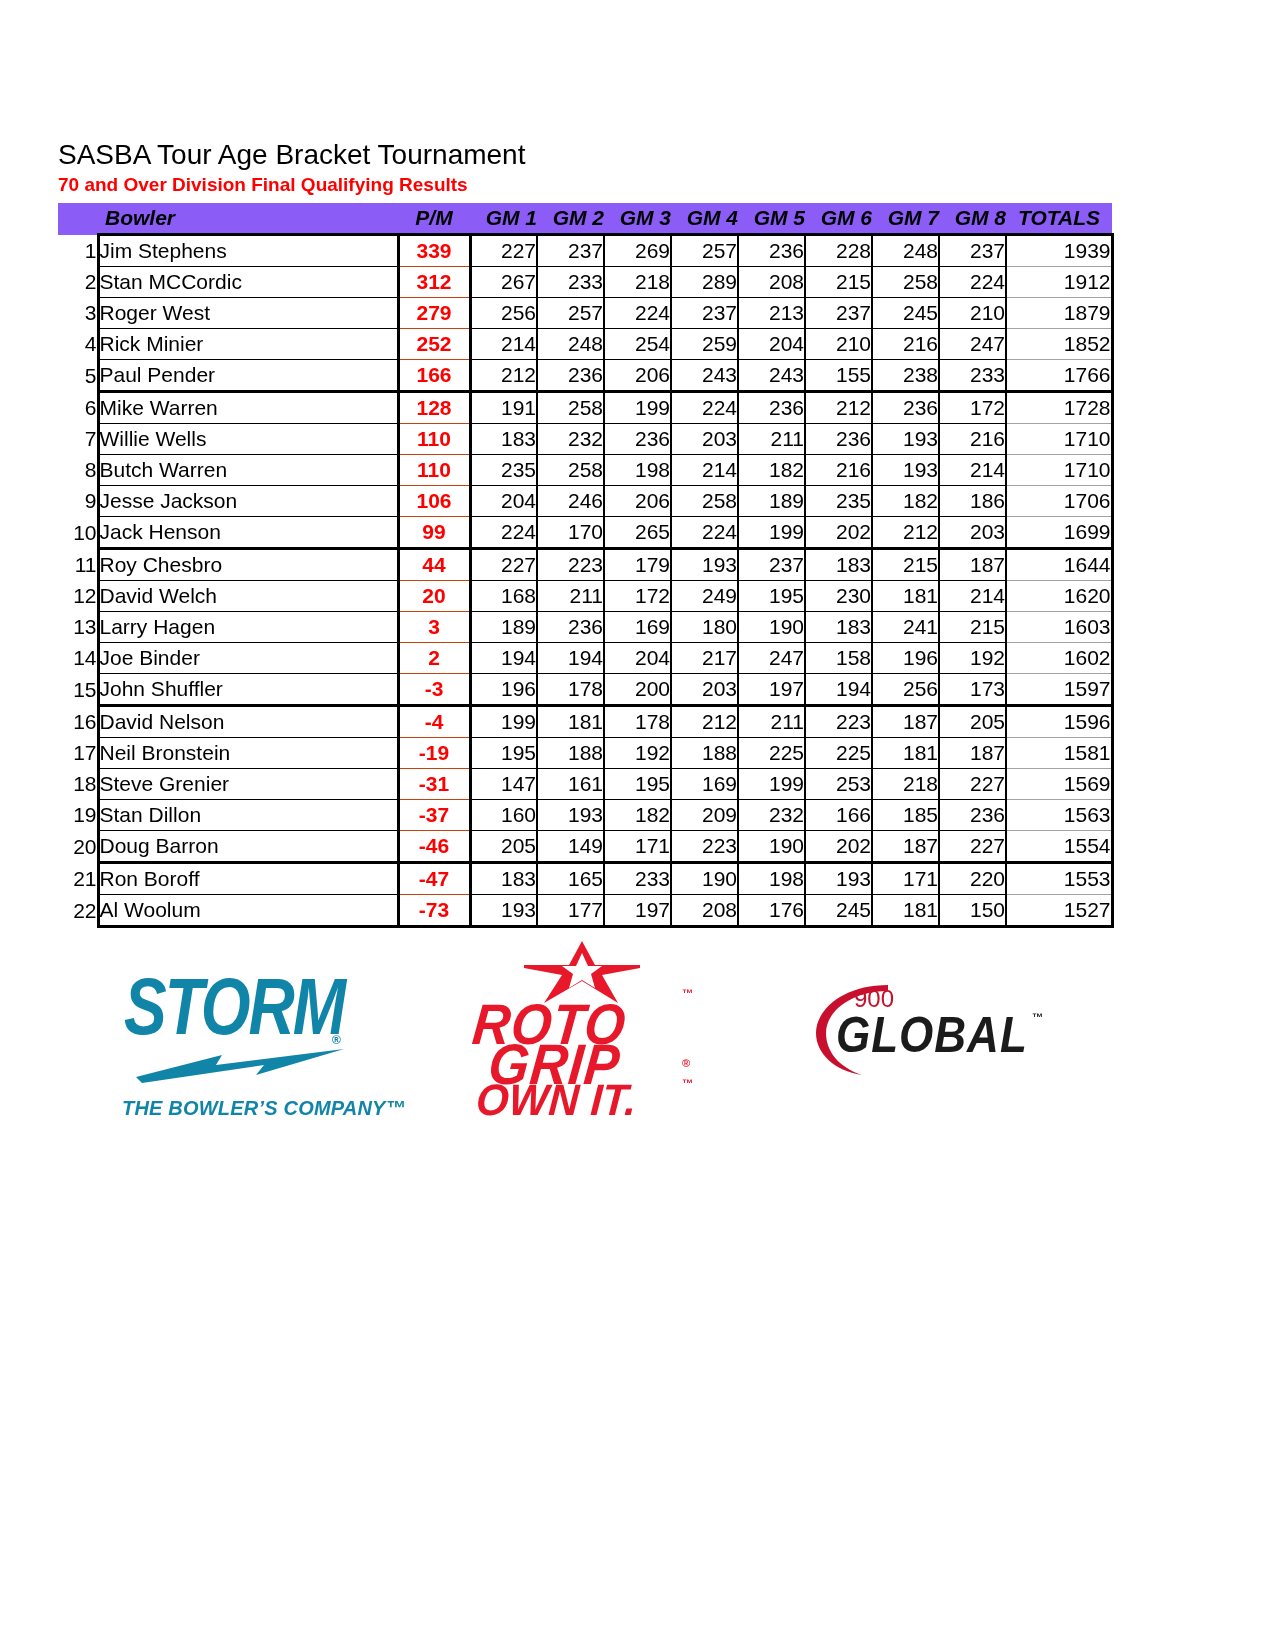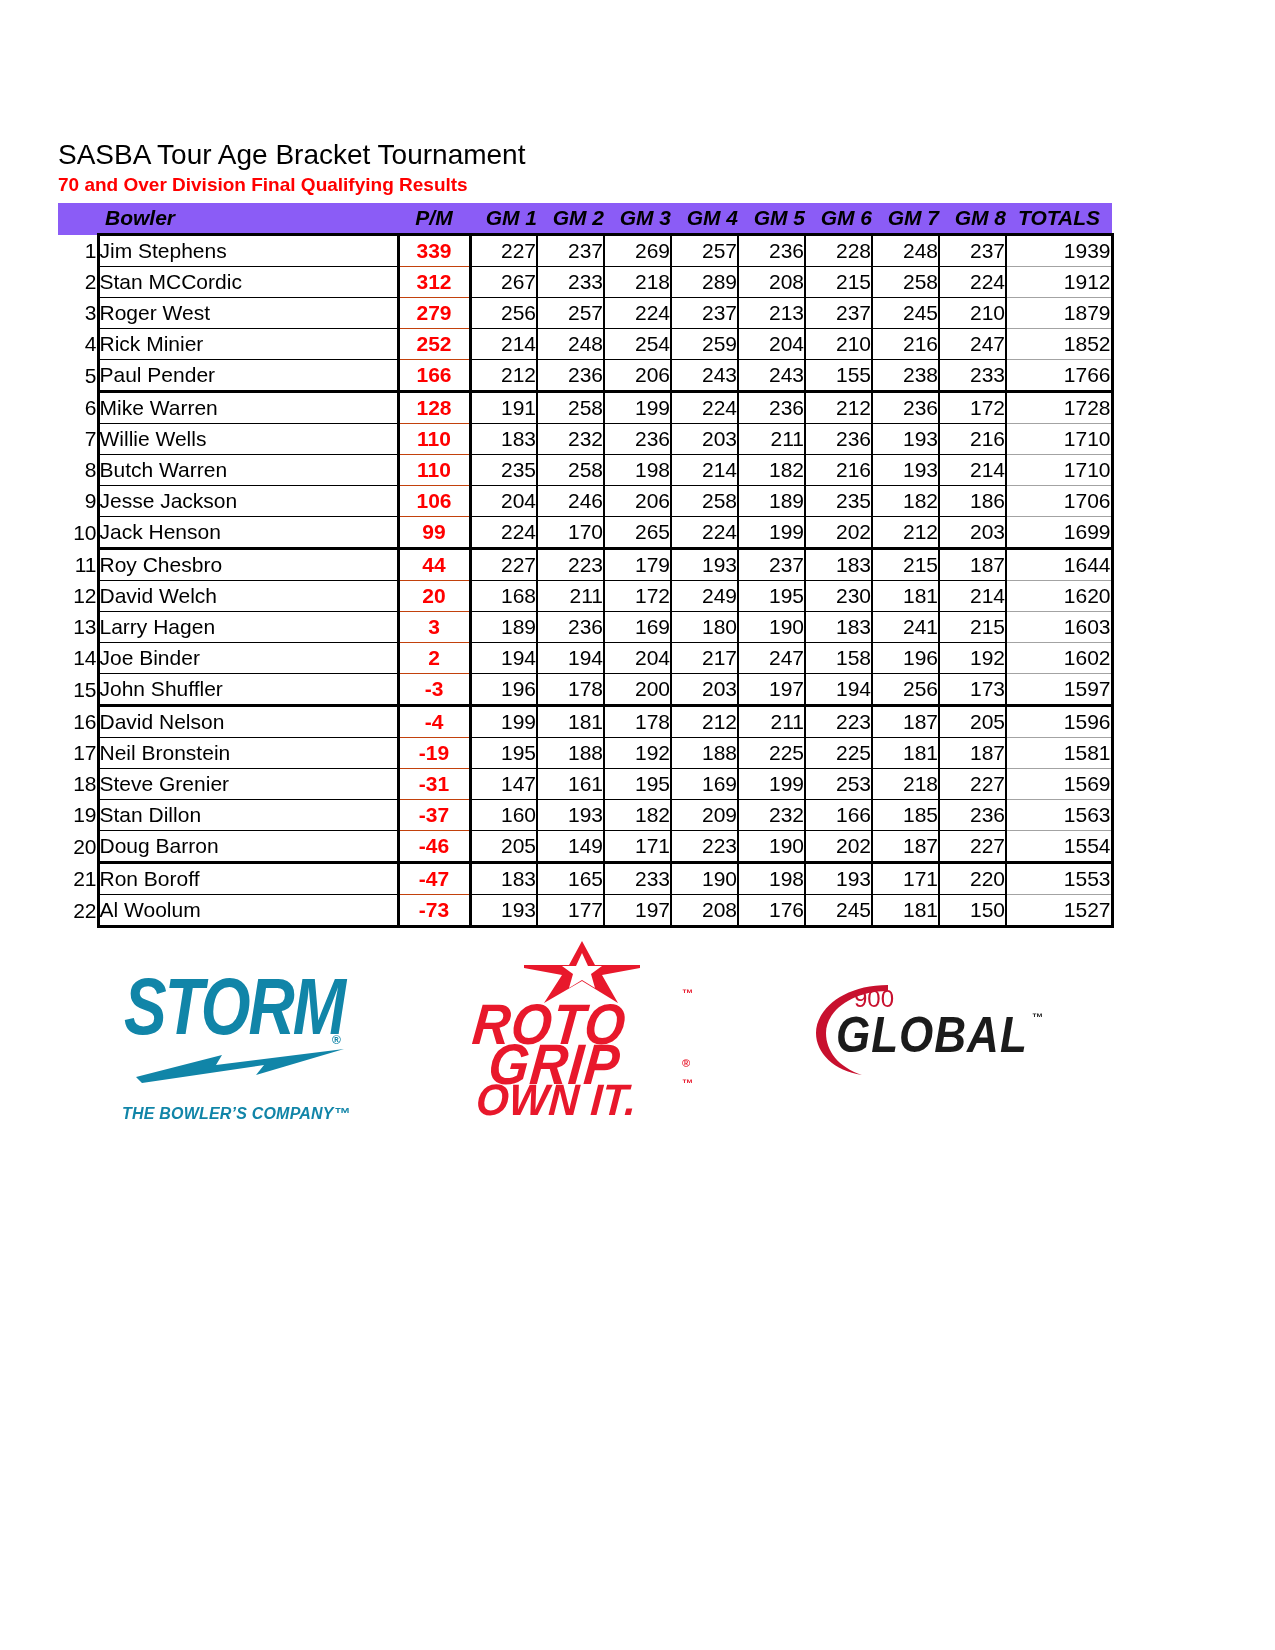--- a/index.html
+++ b/index.html
@@ -204,22 +204,22 @@
   .storm-bolt {
     position: absolute;
     left: 26px;
     top: 104px;
     width: 208px;
     height: 34px;
   }
   .storm-tag {
     position: absolute;
     left: 12px;
-    top: 160px;
-    font-size: 16px;
+    top: 152px;
+    font-size: 20px;
     font-weight: bold;
     font-style: italic;
     color: #1185a8;
     letter-spacing: 0.2px;
     white-space: nowrap;
   }
 
   
   .roto-logo { left: 470px; top: 0px; width: 270px; height: 200px; }
   .roto-star {

